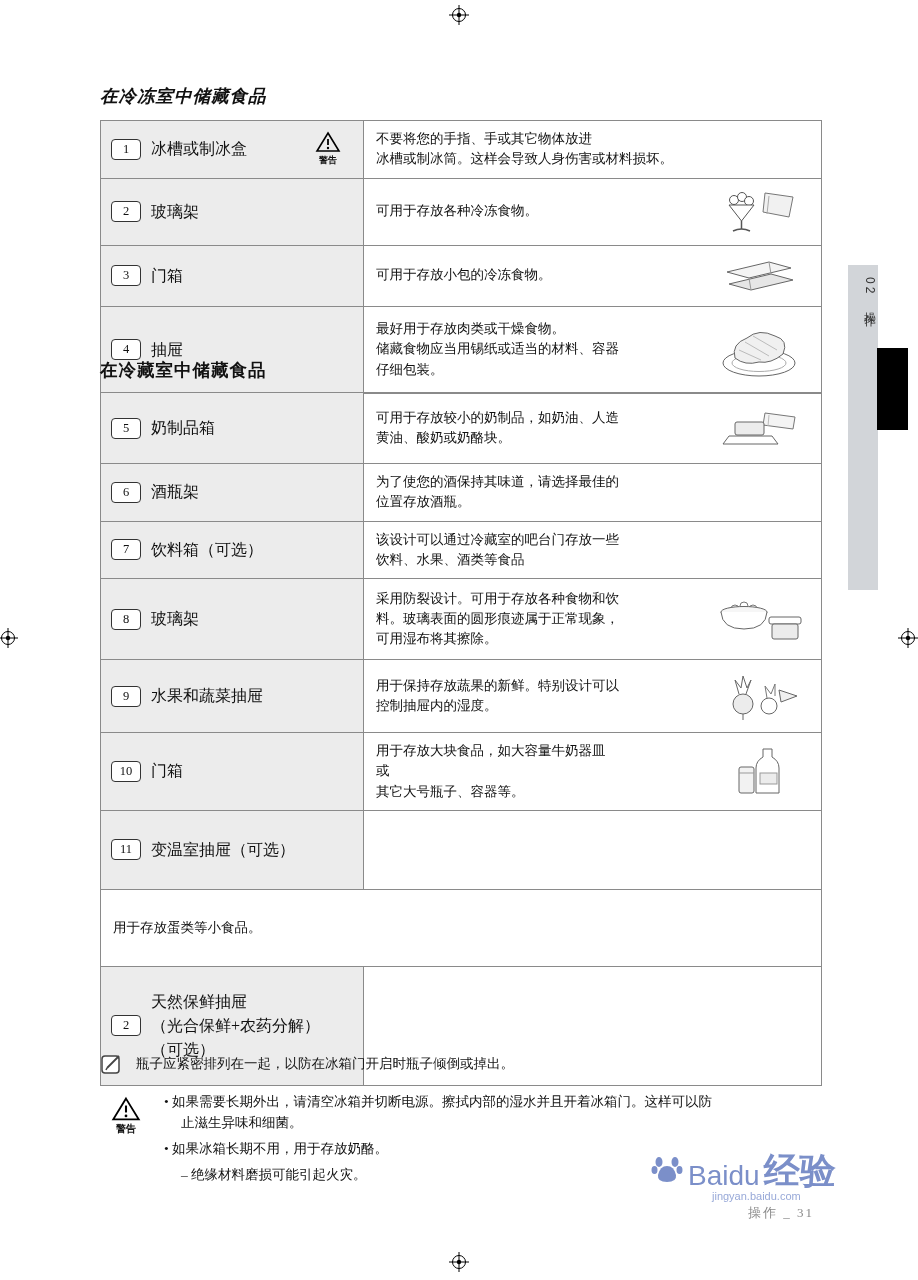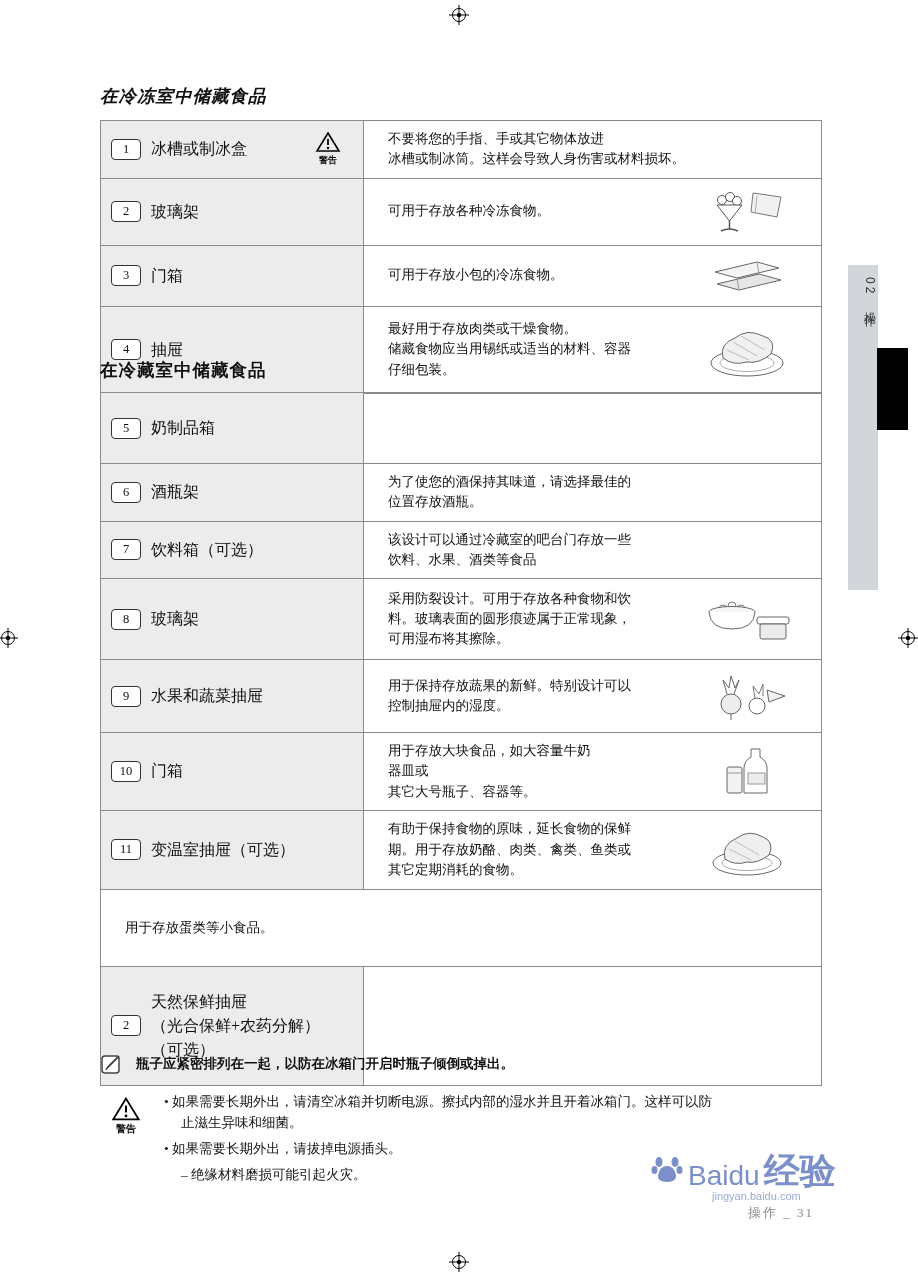--- a/index.html
+++ b/index.html
@@ -8,28 +8,28 @@
   .title{position:absolute;left:100px;font-family:"Liberation Sans","DejaVu Sans",sans-serif;
          font-weight:700;font-size:17.5px;letter-spacing:1px;}
   .tbl{position:absolute;left:100px;width:722px;border:1px solid #8a8a8a;box-sizing:border-box;}
   .row{display:flex;border-top:1px solid #8a8a8a;}
   .row:first-child{border-top:none;}
   .cell-l{width:263px;flex:none;background:#ececec;border-right:1px solid #8a8a8a;
           display:flex;align-items:center;gap:10px;padding:8px 10px;box-sizing:border-box;}
   .badge{flex:none;min-width:22px;height:19px;padding:0 3px;border:1px solid #333;border-radius:4px;
          background:#fff;display:flex;align-items:center;justify-content:center;font-size:12.5px;align-self:center;}
   .lbl{font-size:16px;line-height:1.5;white-space:pre-line;}
-  .cell-r{flex:1;display:flex;align-items:center;padding:8px 24px;box-sizing:border-box;}
+  .cell-r{flex:1;display:flex;align-items:center;padding:8px 12px;box-sizing:border-box;}
   .desc{flex:1;font-size:13.5px;line-height:1.5;white-space:pre-line;}
   .ill{flex:none;width:100px;display:flex;align-items:center;justify-content:center;}
   .warnbox{display:flex;flex-direction:column;align-items:center;margin-left:auto;margin-right:12px;}
   .warnbox .wl{font-size:9px;font-weight:bold;font-family:"Liberation Sans","DejaVu Sans",sans-serif;margin-top:1px;}
   .notes{position:absolute;left:100px;top:1052px;width:724px;font-size:13.5px;}
   .noteline{display:flex;align-items:flex-start;gap:12px;}
-  .noteline .ntxt{line-height:1.5;padding-top:2px;font-weight:bold;}
+  .noteline .ntxt{line-height:1.5;padding-top:2px;}
   .warnblock{display:flex;align-items:flex-start;margin-top:12px;}
   .warncol{width:52px;flex:none;display:flex;flex-direction:column;align-items:center;padding-top:4px;}
   .warncol .wl{font-size:10px;font-weight:bold;font-family:"Liberation Sans","DejaVu Sans",sans-serif;}
   .warn-list{margin:0;padding:0 0 0 12px;list-style:none;line-height:1.55;}
   .warn-list li{white-space:pre-line;margin-bottom:5px;}
   .sidetab{position:absolute;left:848px;top:265px;width:30px;height:325px;background:#d2d5d9;}
   .sidetab .vtxt{writing-mode:vertical-rl;text-orientation:mixed;font-size:12px;color:#333;
                  letter-spacing:3px;margin:12px auto 0;display:block;text-align:center;width:100%;
                  font-family:"Liberation Sans","DejaVu Sans",sans-serif;}
   .blackblock{position:absolute;left:877px;top:348px;width:31px;height:82px;background:#000;}
@@ -172,20 +172,32 @@
 
   <div class="title" style="top:358px;">在冷藏室中储藏食品</div>
 
   <div class="tbl" style="top:392px;">
 
     <div class="row" style="min-height:70px;">
       <div class="cell-l">
         <span class="badge">5</span>
         <span class="lbl">奶制品箱</span>
       </div>
+      <div class="cell-r">
+        <div class="desc">可用于存放较小的奶制品，如奶油、人造
+黄油、酸奶或奶酪块。</div>
+        <div class="ill">
+          <svg width="80" height="46" viewBox="0 0 80 46">
+            <polygon points="46,8 76,12 74,24 44,20" fill="#f4f4f4" stroke="#777"></polygon>
+            <line x1="50" y1="10" x2="49" y2="21" stroke="#bbb"></line>
+            <rect x="16" y="17" width="29" height="13" rx="2" fill="#ececec" stroke="#666"></rect>
+            <polygon points="10,31 53,31 59,39 4,39" fill="#fff" stroke="#666"></polygon>
+          </svg>
+        </div>
+      </div>
     </div>
 
     <div class="row" style="min-height:48px;">
       <div class="cell-l">
         <span class="badge">6</span>
         <span class="lbl">酒瓶架</span>
       </div>
       <div class="cell-r">
         <div class="desc">为了使您的酒保持其味道，请选择最佳的
 位置存放酒瓶。</div>
@@ -265,34 +277,20 @@
           </svg>
         </div>
       </div>
     </div>
 
     <div class="row" style="min-height:78px;">
       <div class="cell-l">
         <span class="badge">11</span>
         <span class="lbl">变温室抽屉（可选）</span>
       </div>
-      <div class="cell-r">
-        <div class="desc">有助于保持食物的原味，延长食物的保鲜
-期。用于存放奶酪、肉类、禽类、鱼类或
-其它定期消耗的食物。</div>
-        <div class="ill">
-          <svg width="84" height="58" viewBox="0 0 84 58">
-            <ellipse cx="42" cy="42" rx="34" ry="12" fill="#fff" stroke="#666"></ellipse>
-            <ellipse cx="42" cy="42" rx="25" ry="7.5" fill="none" stroke="#aaa"></ellipse>
-            <path d="M20 38 Q16 24 32 17 Q44 8 58 16 Q70 21 64 34 Q52 43 42 41 Q30 45 20 38 Z" fill="#efefef" stroke="#666"></path>
-            <line x1="30" y1="20" x2="54" y2="34" stroke="#bbb"></line>
-            <line x1="24" y1="28" x2="46" y2="39" stroke="#bbb"></line>
-          </svg>
-        </div>
-      </div>
     </div>
 
     <div class="row" style="min-height:76px;">
       <div class="cell-r">
         <div class="desc">用于存放蛋类等小食品。</div>
       </div>
     </div>
 
     <div class="row" style="min-height:118px;">
       <div class="cell-l">
@@ -320,21 +318,21 @@
         <svg width="30" height="26" viewBox="0 0 26 22">
             <polygon points="13,2 24,20 2,20" fill="none" stroke="#000" stroke-width="1.6"></polygon>
             <line x1="13" y1="8" x2="13" y2="14" stroke="#000" stroke-width="1.8"></line>
             <circle cx="13" cy="17" r="1.2" fill="#000"></circle>
           </svg>
         <span class="wl">警告</span>
       </div>
       <ul class="warn-list">
         <li>•  如果需要长期外出，请清空冰箱并切断电源。擦拭内部的湿水并且开着冰箱门。这样可以防
 　 止滋生异味和细菌。</li>
-        <li>•  如果需要长期外出，请拔掉电源插头。</li>
+        <li>•  如果冰箱长期不用，用于存放奶酪。</li>
         <li>　 –  绝缘材料磨损可能引起火灾。</li>
       </ul>
     </div>
   </div>
 
   <div class="logo">
     <span>
       <svg width="34" height="34" viewBox="0 0 34 34" fill="#7b8fc9">
         <ellipse cx="9" cy="10" rx="3.5" ry="5"></ellipse>
         <ellipse cx="25" cy="10" rx="3.5" ry="5"></ellipse>

